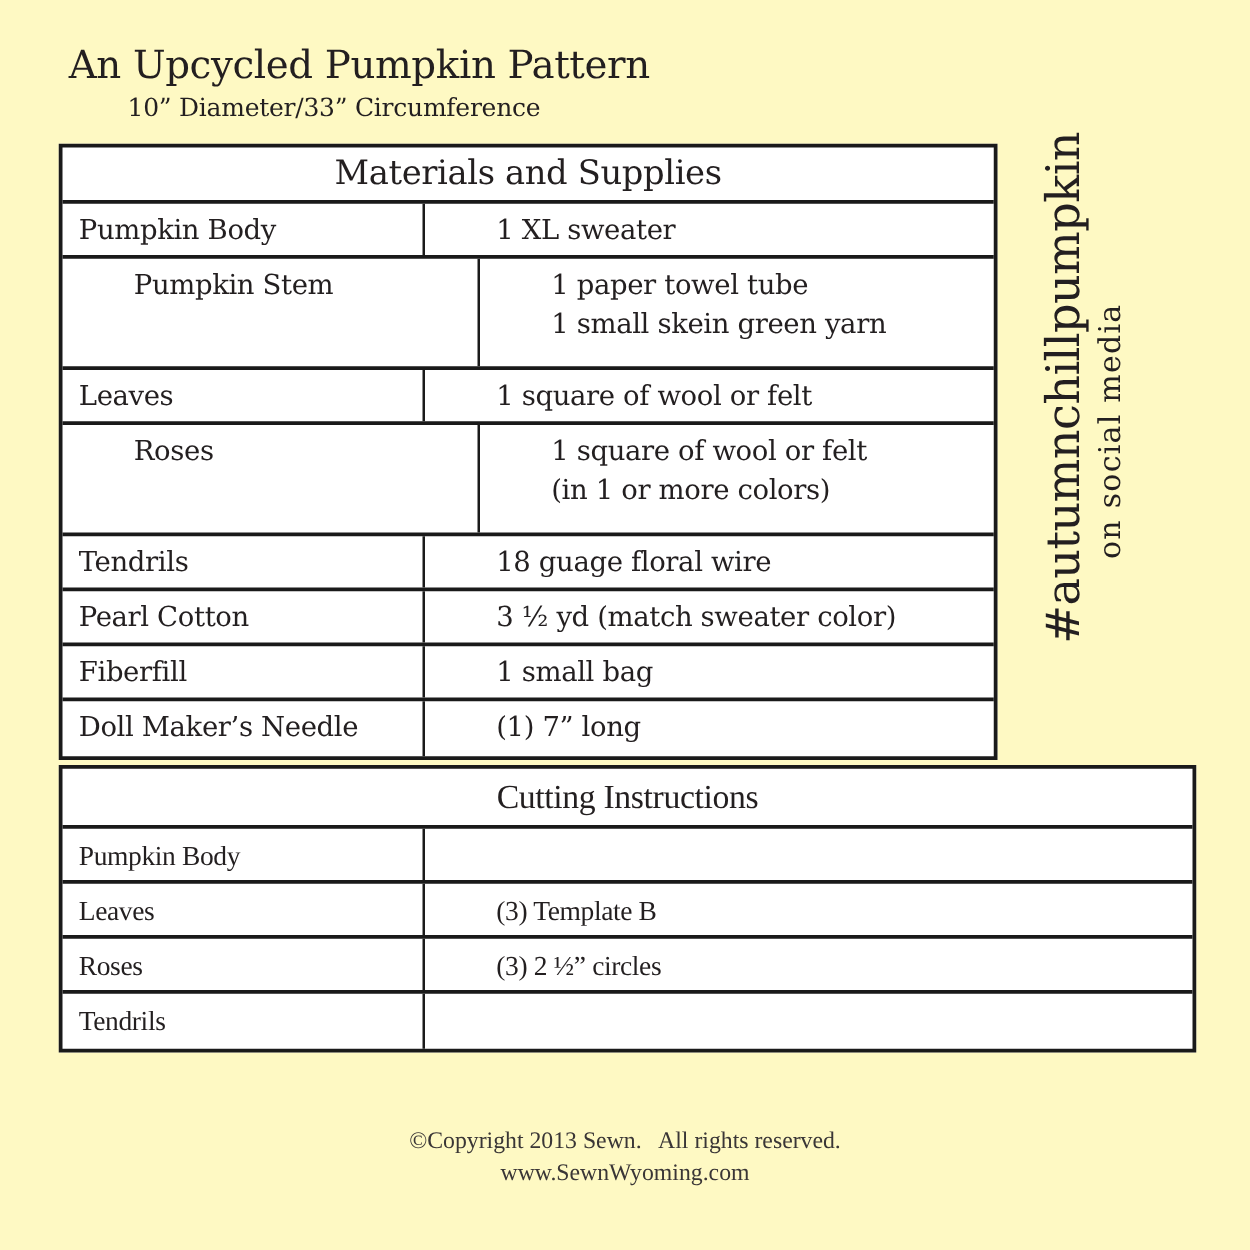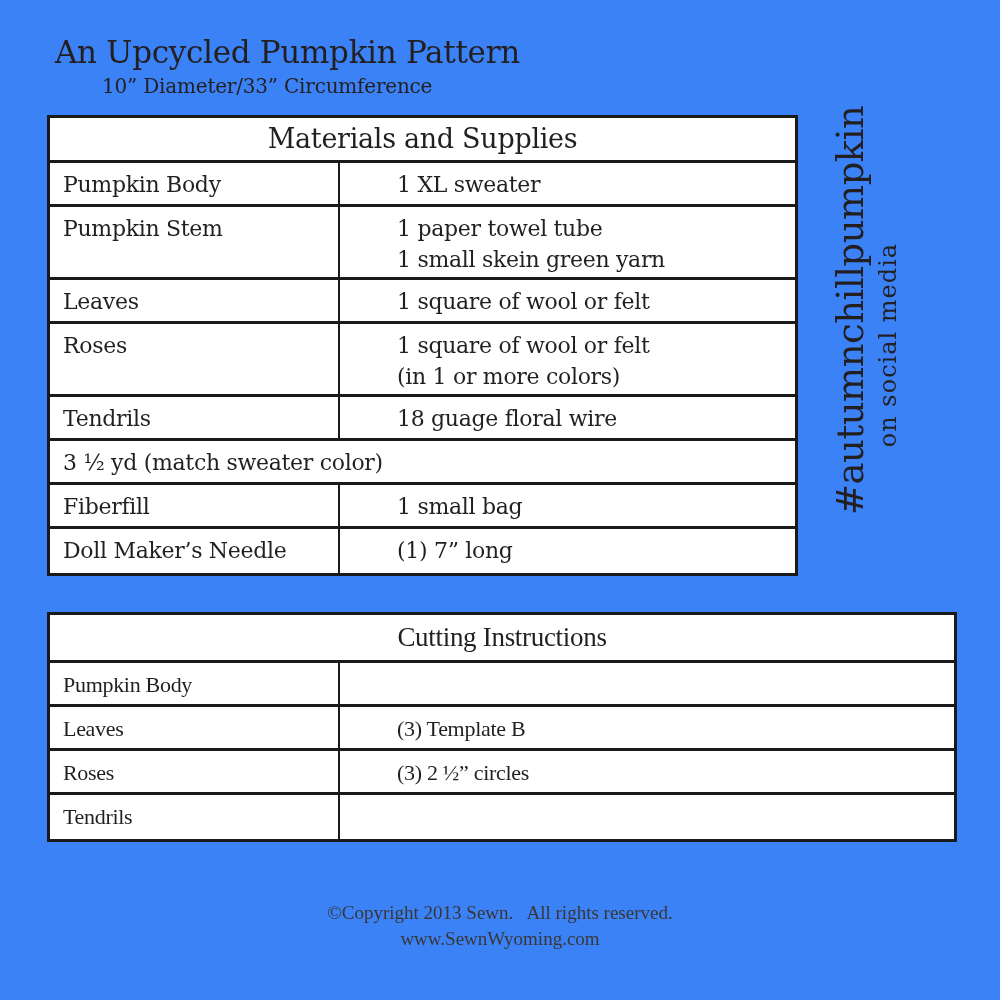--- a/index.html
+++ b/index.html
@@ -4,21 +4,21 @@
 <style>
   * { margin: 0; padding: 0; box-sizing: border-box; }
   html, body {
     width: 1000px; height: 1000px;
     background: #ffffff;
     color: #231f20;
     font-family: "DejaVu Serif", serif;
     position: relative;
     overflow: hidden;
   }
-  .page { position: absolute; inset: 0; background: #3b82f6; }
+  .page { position: absolute; inset: 0; background: #fef9c3; }
 
   .title {
     position: absolute; left: 55px; top: 34px;
     font-size: 31px; letter-spacing: -0.3px;
     white-space: nowrap;
   }
   .subtitle {
     position: absolute; left: 102px; top: 74px;
     font-size: 20px; letter-spacing: -0.2px;
     white-space: nowrap;
@@ -42,21 +42,21 @@
   }
   .tbl-cutting .tbl-header { height: 48px; line-height: 45px; }
 
   .trow {
     display: flex;
     border-bottom: 3px solid #1a1a1a;
     height: 44px;
     gap: 44px;
   }
   .trow:last-child { border-bottom: none; }
-  .trow.tall { height: 73px; }
+  .trow.tall { height: 89px; padding-left: 44px; }
 
   .cell {
     font-size: 22px;
     letter-spacing: -0.3px;
     line-height: 31px;
     padding: 6px 4px 0 13px;
     white-space: nowrap;
     overflow: hidden;
   }
   .cell-label {
@@ -139,20 +139,21 @@
         <div>(in 1 or more colors)</div>
       </div>
     </div>
 
     <div class="trow">
       <div class="cell cell-label">Tendrils</div>
       <div class="cell cell-value">18 guage floral wire</div>
     </div>
 
     <div class="trow">
+      <div class="cell cell-label">Pearl Cotton</div>
       <div class="cell cell-value">3 ½ yd (match sweater color)</div>
     </div>
 
     <div class="trow">
       <div class="cell cell-label">Fiberfill</div>
       <div class="cell cell-value">1 small bag</div>
     </div>
 
     <div class="trow">
       <div class="cell cell-label">Doll Maker’s Needle</div>

